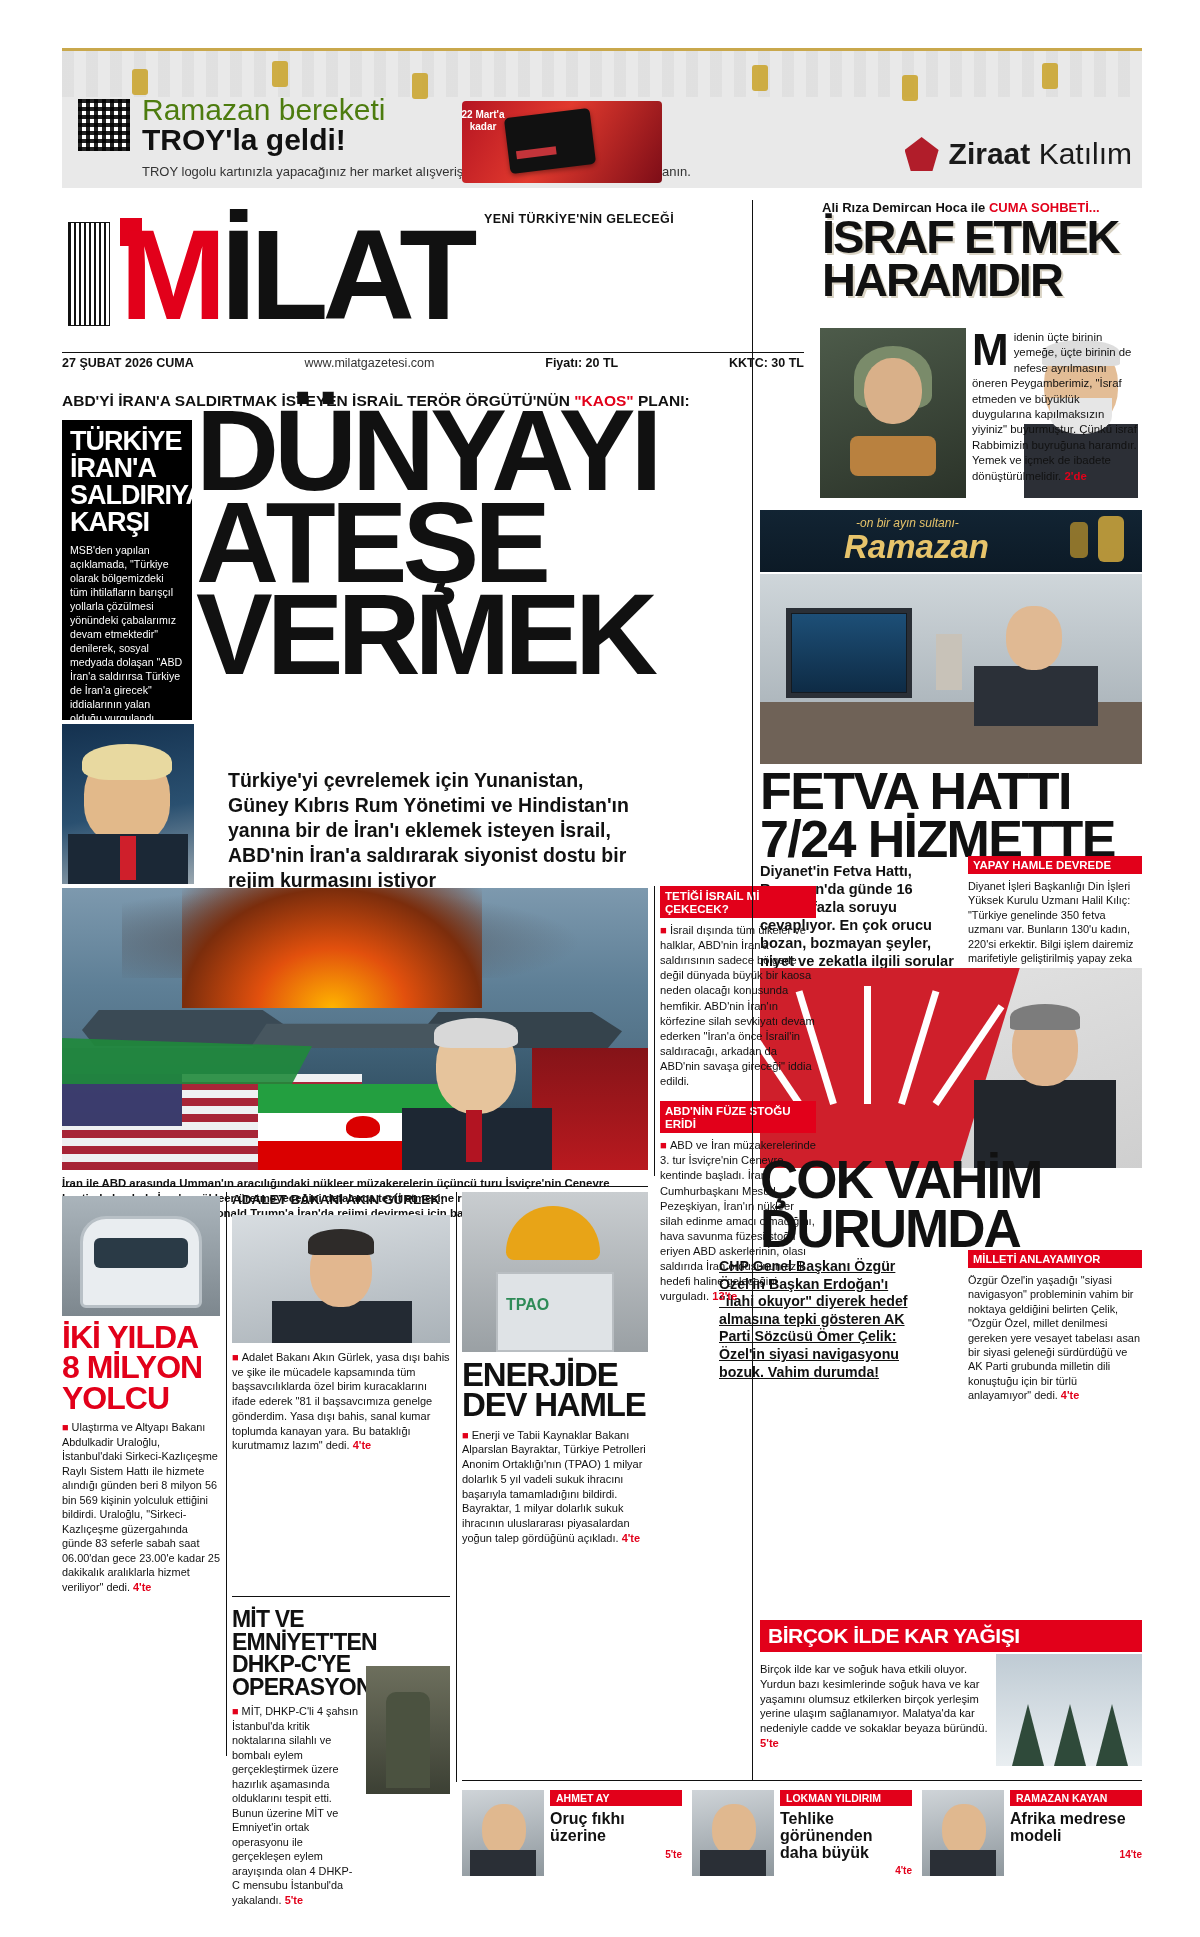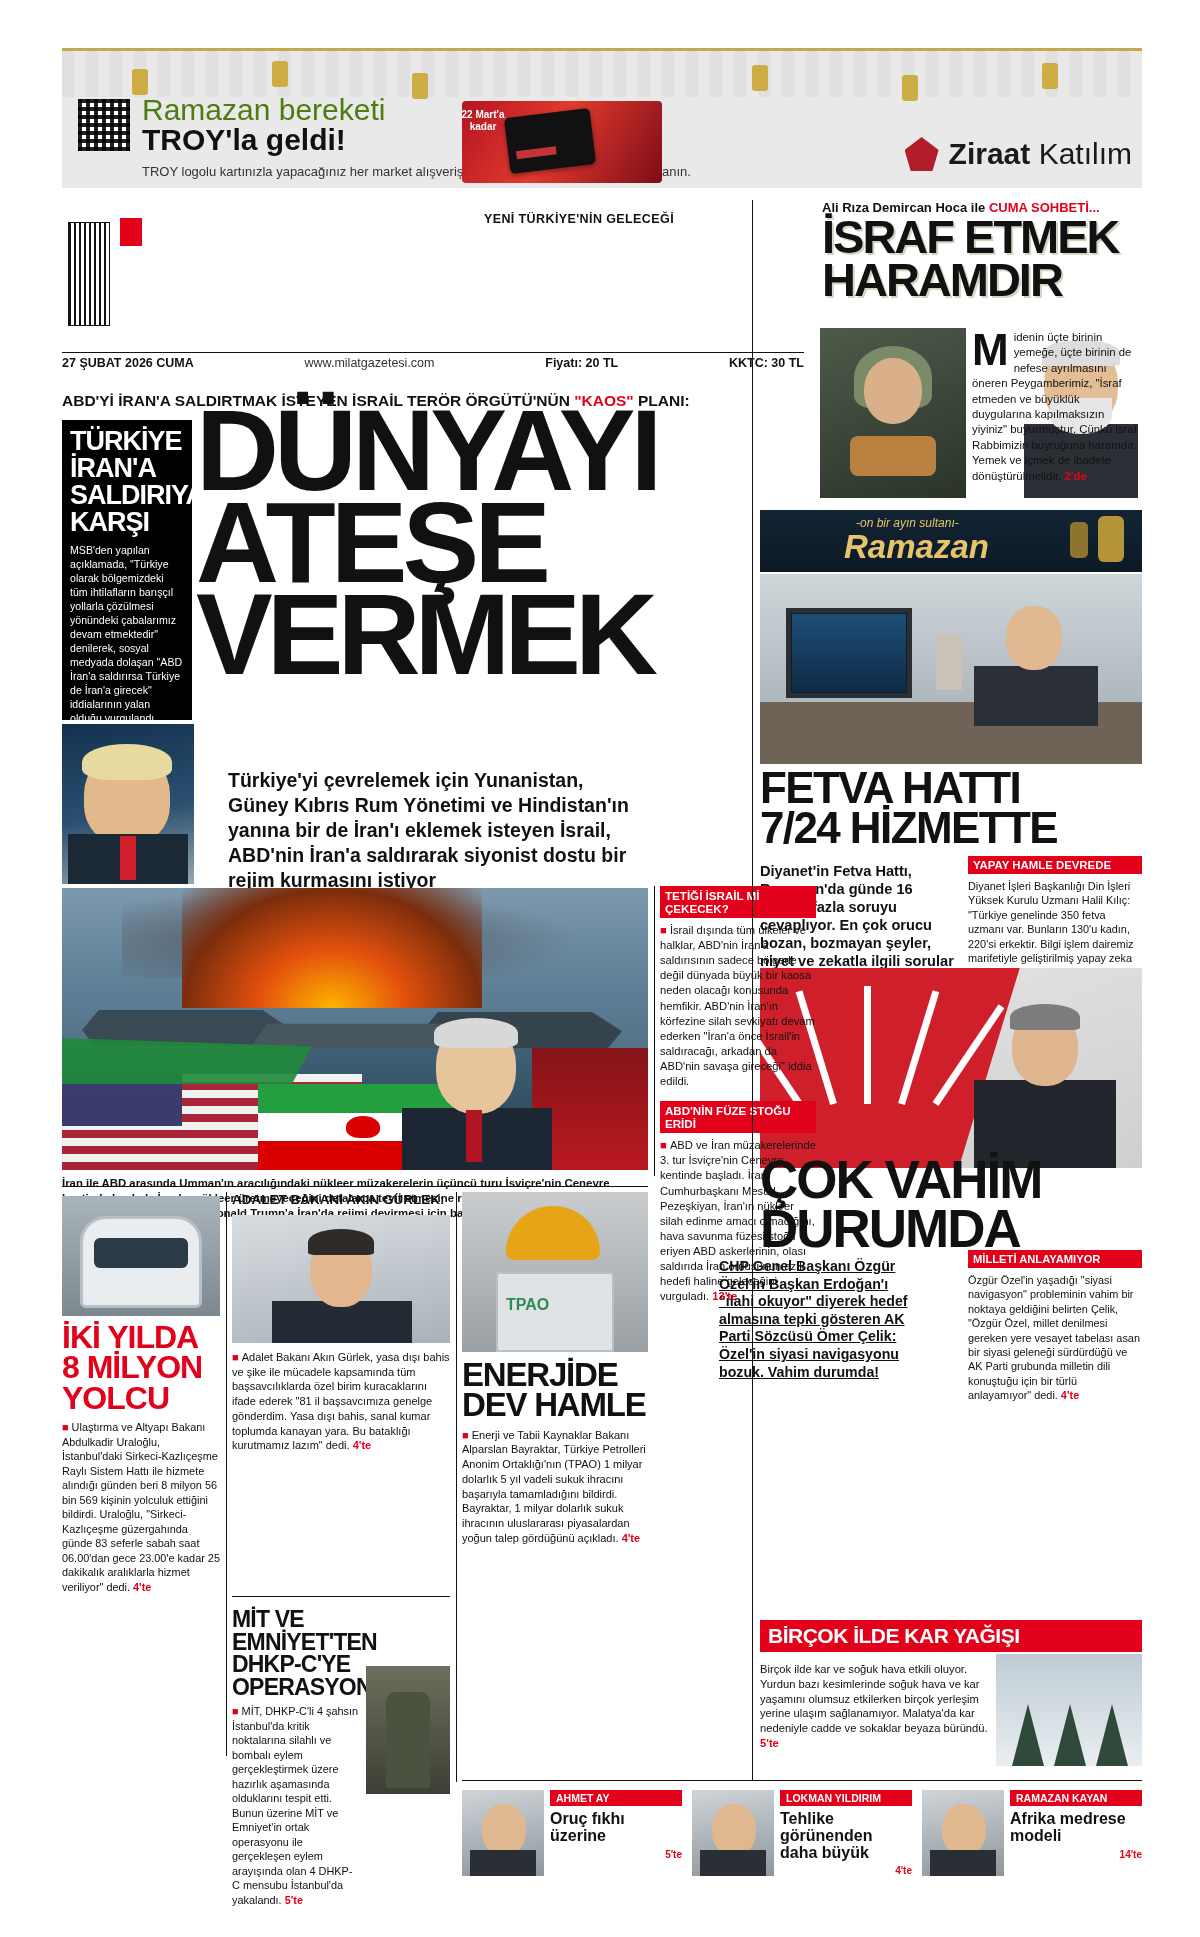--- a/index.html
+++ b/index.html
@@ -206,21 +206,21 @@
     overflow:hidden;
   }
   .fet-desk { position:absolute; left:0; top:128px; width:382px; height:62px; background:#6f6257; }
   .fet-monitor { position:absolute; left:26px; top:34px; width:126px; height:90px; background:#141a20; border:5px solid #2a2f36; }
   .fet-screen { position:absolute; left:32px; top:40px; width:114px; height:78px; background:linear-gradient(180deg,#1d4f77,#0e2b45); }
   .fet-man-head { position:absolute; left:246px; top:32px; width:56px; height:64px; background:#e0b993; border-radius:46%; }
   .fet-man-body { position:absolute; left:214px; top:92px; width:124px; height:60px; background:#2b3038; }
   .fet-lamp { position:absolute; left:176px; top:60px; width:26px; height:56px; background:#c8c2b8; }
   .fetva-title {
     position:absolute; left:760px; top:768px; width:382px;
-    font-size:44px; line-height:.92; font-weight:bold; letter-spacing:-1.6px; color:#111;
+    font-size:52px; line-height:.92; font-weight:bold; letter-spacing:-1.6px; color:#111;
   }
   .fetva-deck {
     position:absolute; left:760px; top:862px; width:200px; font-size:14.6px; line-height:1.24; font-weight:bold; color:#111;
   }
   .yz-box { position:absolute; left:968px; top:856px; width:174px; }
   .yz-head { background:#e2001a; color:#fff; font-size:11.4px; font-weight:bold; padding:3px 5px; }
   .yz-body { font-size:10.9px; line-height:1.32; color:#111; margin-top:5px; }
 
   
   .chp-photo {
@@ -321,20 +321,21 @@
         <span>Katılım</span>
       </span>
     </div>
   </div>
 
   <div class="masthead">
     <div class="mh-left">
       <div class="barcode"></div>
       <div class="mh-red-block"></div>
       <div class="mh-slogan">YENİ TÜRKİYE'NİN GELECEĞİ</div>
+      <div class="mh-title"><span class="red">M</span><span>İLAT</span></div>
       <div class="mh-line"></div>
       <div class="mh-info">
         <span>27 ŞUBAT 2026 CUMA</span>
         <span class="web">www.milatgazetesi.com</span>
         <span>Fiyatı: 20 TL</span>
         <span>KKTC: 30 TL</span>
       </div>
     </div>
 
     <div class="mh-right">

